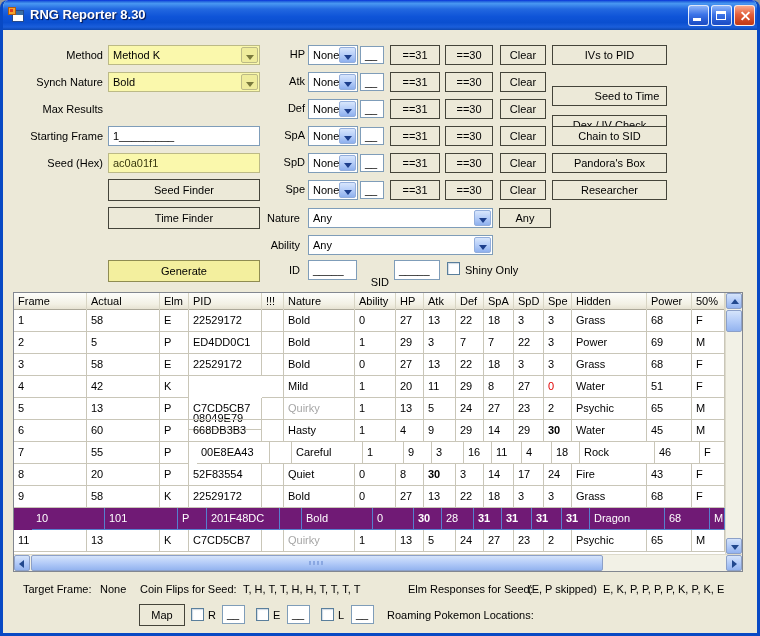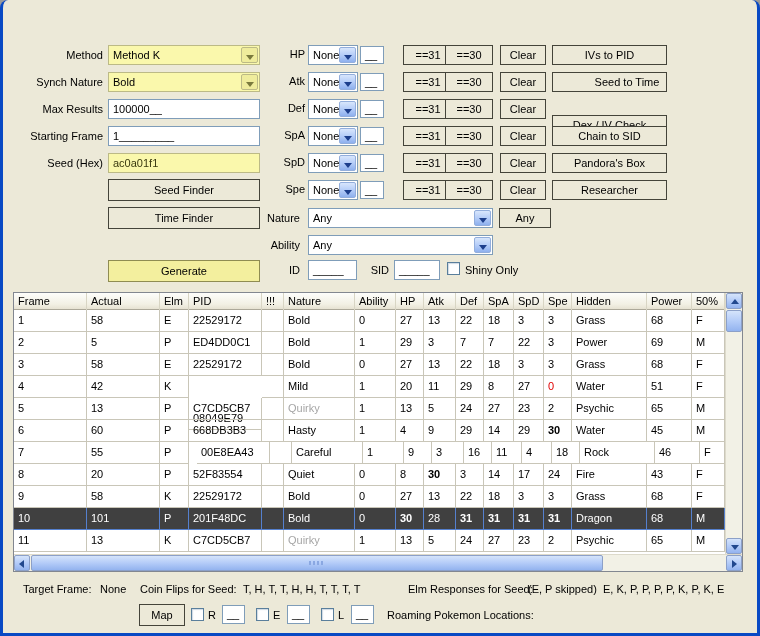--- a/index.html
+++ b/index.html
@@ -47,21 +47,21 @@
   
   .listview { position:absolute; left:10px; top:292px; width:730px; height:280px; background:#fff; border:1px solid #828790; }
   .lv-header { position:absolute; left:0; top:0; right:17px; height:17px; display:flex;
     background:linear-gradient(180deg,#FDFDFB 0%,#F2F0E4 70%,#E6E2D2 100%); border-bottom:1px solid #ACA899; }
   .hcell { height:17px; line-height:16px; padding-left:4px; border-right:1px solid #D8D5C4; overflow:hidden; white-space:nowrap; flex:0 0 auto; }
   .hcell:last-child { flex:1 1 auto; }
   .lv-body { position:absolute; left:0; top:17px; right:17px; bottom:17px; overflow:hidden; }
   .trow { display:flex; height:22px; }
   .tcell { height:22px; line-height:21px; padding-left:4px; border-right:1px solid #C9C6B8; border-bottom:1px solid #C9C6B8; overflow:hidden; white-space:nowrap; flex:0 0 auto; }
   .tcell:last-child { flex:1 1 auto; }
-  .trow.selected { background:#404040; color:#fff; }
+  .trow.selected { background:#701a75; color:#fff;padding-left:18px; }
   .trow.selected .tcell { border-right-color:#5580CE; border-bottom-color:#5580CE; }
   .tcell.bold { font-weight:bold; }
   .tcell.red { color:#E00000; }
   .tcell.gray { color:#A6A6A6; }
   
   .vscroll { position:absolute; right:0; top:0; bottom:17px; width:17px; background:#F2F1E6; border-left:1px solid #DDDACB; }
   .hscroll { position:absolute; left:0; right:0; bottom:0; height:17px; background:#F2F1E6; border-top:1px solid #DDDACB; }
   .sb-btn,.sb-thumb { position:absolute; background:linear-gradient(180deg,#D5E4FB 0%,#B4CCF8 50%,#93B3EF 100%);
     border:1px solid #8CA0C8; border-radius:2px; }
   .arr { position:absolute; width:0; height:0; }
@@ -78,57 +78,76 @@
   .cb-method { left:105px; top:45px; width:152px; } .cb-synch { left:105px; top:72px; width:152px; }
   .tx-maxres { left:105px; top:99px; width:152px; } .tx-startf { left:105px; top:126px; width:152px; }
   .tx-seed { left:105px; top:153px; width:152px; }
   .btn-seedfinder { left:105px; top:179px; width:152px; height:22px; }
   .btn-timefinder { left:105px; top:207px; width:152px; height:22px; }
   .btn-generate { left:105px; top:260px; width:152px; height:22px; }
   .iv-row { position:absolute; left:0; height:20px; width:560px; }
   .iv-lbl { position:absolute; left:245px; top:3px; width:57px; text-align:right; }
   .iv-combo { left:305px; top:0; width:50px; }
   .iv-field { left:357px; top:1px; width:24px; height:18px; padding-top:2px; }
-  .iv-eq31 { left:400px; top:0; width:50px; height:20px; }
+  .iv-eq31 { left:387px; top:0; width:50px; height:20px; }
   .iv-eq30 { left:442px; top:0; width:48px; height:20px; }
   .iv-clear { left:497px; top:0; width:46px; height:20px; }
   .lbl-nature { left:240px; top:212px; width:57px; } .cb-nature { left:305px; top:208px; width:185px; }
   .btn-any { left:496px; top:208px; width:52px; height:20px; }
   .lbl-ability { left:240px; top:239px; width:57px; } .cb-ability { left:305px; top:235px; width:185px; }
   .lbl-id { left:260px; top:264px; width:37px; } .tx-id { left:305px; top:260px; width:49px; }
-  .lbl-sid { left:358px; top:264px; width:28px; } .tx-sid { left:391px; top:260px; width:46px; }
+  .lbl-sid { left:358px; top:276px; width:28px; } .tx-sid { left:391px; top:260px; width:46px; }
   .chk-shiny { left:444px; top:262px; } .lbl-shiny { left:462px; top:264px; }
   .tool-btn { position:absolute; left:549px; width:115px; height:20px; }
   .lbl-target { left:20px; top:583px; } .val-target { left:97px; top:583px; }
   .lbl-flips { left:137px; top:583px; } .val-flips { left:240px; top:583px; }
   .lbl-elm { left:405px; top:583px; } .val-skip { left:525px; top:583px; } .val-elm { left:600px; top:583px; }
   .btn-map { left:136px; top:604px; width:46px; height:22px; }
   .chk-r { left:188px; top:608px; } .lbl-r { left:205px; top:609px; } .tx-r { left:219px; top:605px; width:23px; height:19px; padding-top:2px; }
   .chk-e { left:253px; top:608px; } .lbl-e { left:270px; top:609px; } .tx-e { left:284px; top:605px; width:23px; height:19px; padding-top:2px; }
   .chk-l { left:318px; top:608px; } .lbl-l { left:335px; top:609px; } .tx-l { left:348px; top:605px; width:23px; height:19px; padding-top:2px; }
   .lbl-roaming { left:384px; top:609px; }
 </style>
 </head>
 <body>
 
 <div class="window">
 
+  <div class="titlebar">
+    <span class="app-icon">
+      <span class="win">
+          <i></i>
+        </span>
+        <span class="box">
+          <i></i>
+        </span>
+    </span>
+    <span class="title-text">RNG Reporter 8.30</span>
+    <span class="tb-btn tb-min">
+        <span class="glyph-min"></span>
+      </span>
+    <span class="tb-btn tb-max">
+        <span class="glyph-max"></span>
+      </span>
+    <span class="tb-btn tb-close">
+        <span class="glyph-close"></span>
+      </span>
+  </div>
 
   <span class="lbl r-lbl lbl-method">Method</span>
   <div class="combo yellow cb-method">
     <span class="val">Method K</span>
     <span class="drop"></span>
   </div>
   <span class="lbl r-lbl lbl-synch">Synch Nature</span>
   <div class="combo yellow cb-synch">
     <span class="val">Bold</span>
     <span class="drop"></span>
   </div>
   <span class="lbl r-lbl lbl-maxres">Max Results</span>
-  <div class="textbox tx-maxres">100000__</div>
   <span class="lbl r-lbl lbl-startf">Starting Frame</span>
   <div class="textbox tx-startf">1_________</div>
   <span class="lbl r-lbl lbl-seed">Seed (Hex)</span>
   <div class="textbox yellow-box tx-seed">ac0a01f1</div>
   <div class="btn btn-seedfinder">
       <span>Seed Finder</span>
     </div>
   <div class="btn btn-timefinder">
       <span>Time Finder</span>
     </div>
@@ -258,21 +277,21 @@
   <div class="textbox tx-id">_____</div>
   <span class="lbl r-lbl lbl-sid">SID</span>
   <div class="textbox tx-sid">_____</div>
   <span class="checkbox chk-shiny"></span>
   <span class="lbl lbl-shiny">Shiny Only</span>
 
   <div>
       <div class="btn tool-btn" style="top: 45px;">
         <span>IVs to PID</span>
       </div>
-      <div class="btn tool-btn" style="top: 72px; padding-left: 35px;">
+      <div class="btn tool-btn" style="top: 86px; padding-left: 35px;">
         <span>Seed to Time</span>
       </div>
       <div class="btn tool-btn" style="top: 115px;">
         <span>Dex / IV Check</span>
       </div>
       <div class="btn tool-btn" style="top: 126px;">
         <span>Chain to SID</span>
       </div>
       <div class="btn tool-btn" style="top: 153px;">
         <span>Pandora's Box</span>

